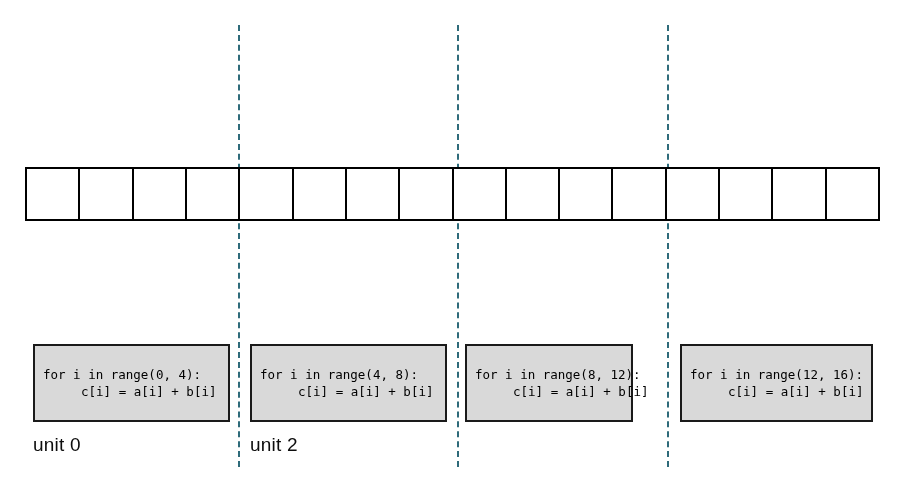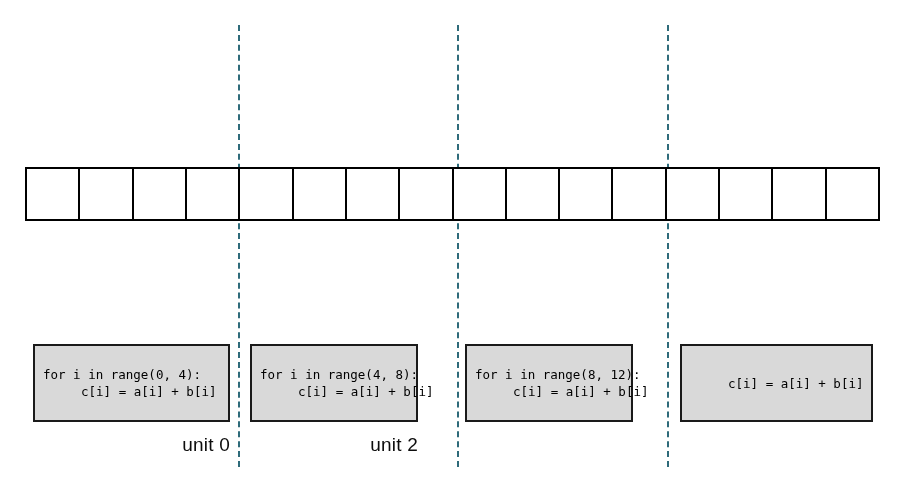--- a/index.html
+++ b/index.html
@@ -71,21 +71,21 @@
     line-height: 17px;
     color: #000000;
     white-space: pre;
     letter-spacing: 0px;
   }
   .code-line.indent {
     padding-left: 38px;
   }
   .unit-label {
     margin-top: 12px;
-    text-align: right;
+    text-align: left;
     font-family: "Liberation Sans", sans-serif;
     font-size: 19px;
     color: #0d0d0d;
     letter-spacing: 0.2px;
   }
 </style>
 </head>
 <body>
 
 <div id="canvas">
@@ -114,34 +114,35 @@
   </div>
 
   <div class="unit-col" style="left:33px; width:197px;">
     <div class="code-box">
       <div class="code-line">for i in range(0, 4):</div>
       <div class="code-line indent">c[i] = a[i] + b[i]</div>
     </div>
     <div class="unit-label">unit 0</div>
   </div>
 
-  <div class="unit-col" style="left:250px; width:168px;">
+  <div class="unit-col" style="left:250px; width:197px;">
     <div class="code-box">
       <div class="code-line">for i in range(4, 8):</div>
       <div class="code-line indent">c[i] = a[i] + b[i]</div>
     </div>
     <div class="unit-label">unit 2</div>
   </div>
 
   <div class="unit-col" style="left:465px; width:168px;">
     <div class="code-box">
       <div class="code-line">for i in range(8, 12):</div>
       <div class="code-line indent">c[i] = a[i] + b[i]</div>
     </div>
   </div>
 
   <div class="unit-col" style="left:680px; width:193px;">
     <div class="code-box">
+      <div class="code-line">for i in range(12, 16):</div>
       <div class="code-line indent">c[i] = a[i] + b[i]</div>
     </div>
   </div>
 
 </div>
 
 </body></html>

